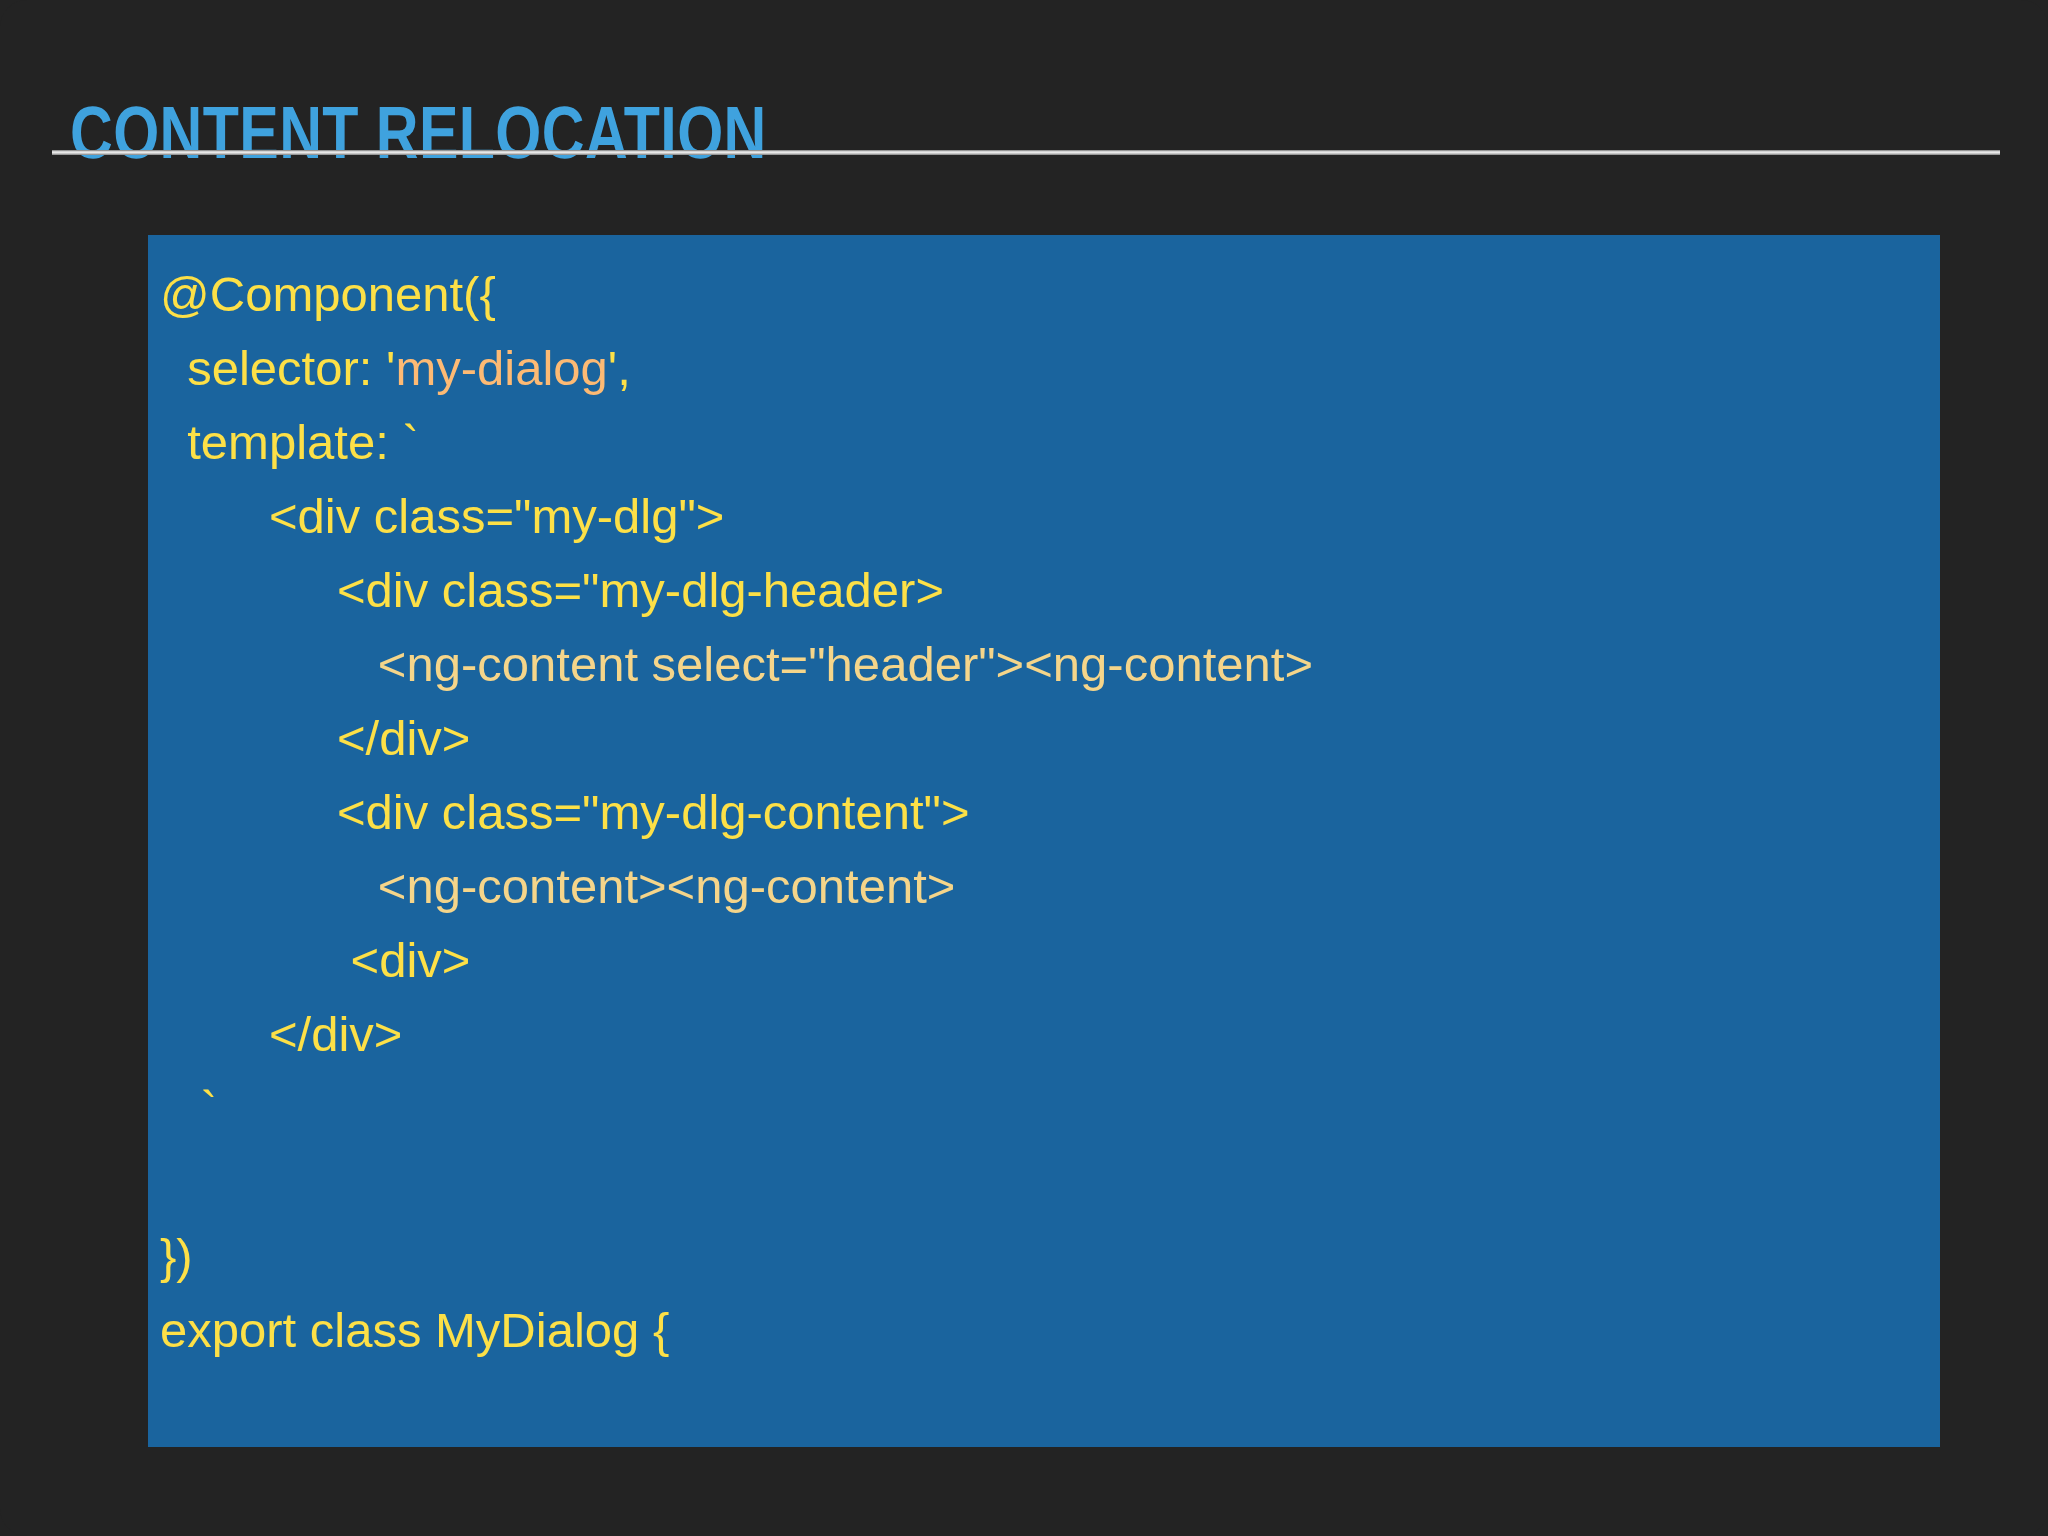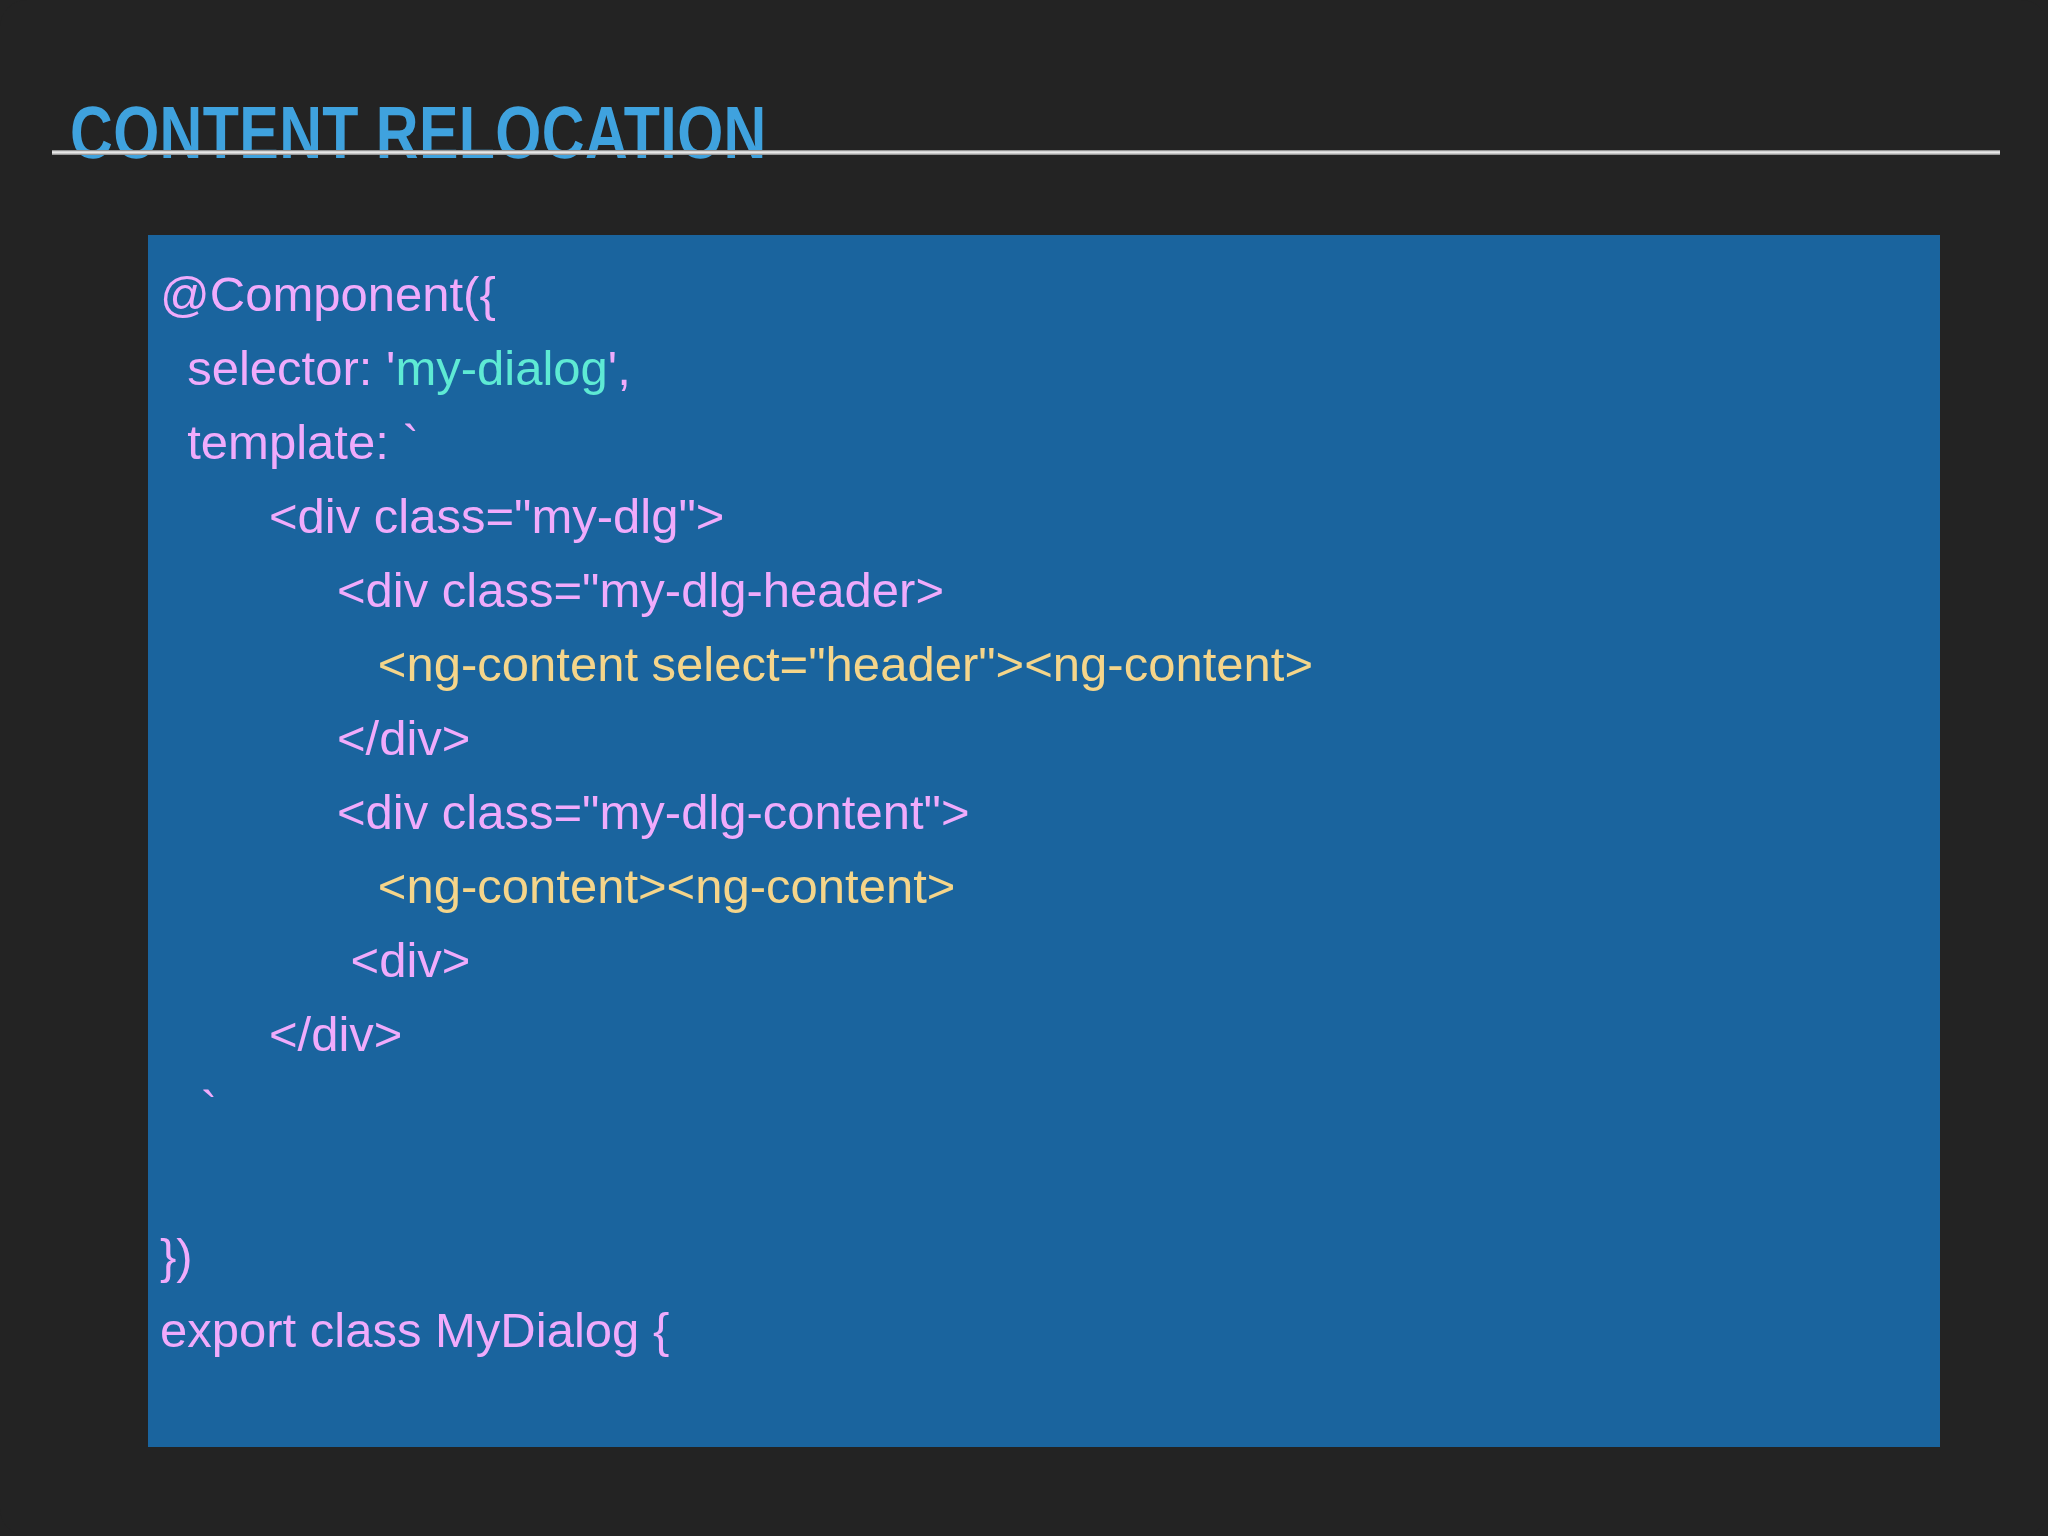--- a/index.html
+++ b/index.html
@@ -75,23 +75,23 @@
     white-space: pre;
     padding-left: 12px;
     -webkit-font-smoothing: antialiased;
   }
 
   .code-line {
     white-space: pre;
     min-height: 74px;
   }
 
-  .tok-str   { color: #5eead4; }
+  .tok-str   { color: #fdba74; }
   .tok-tag   { color: #F5D58A; }
-  .tok-plain { color: #f0abfc; margin-top: 41px; }
+  .tok-plain { color: #fde047; margin-top: 41px; }
 </style>
 </head>
 <body>
 
 <div class="slide">
 
   <h1 class="slide-title">CONTENT RELOCATION</h1>
 
   <div class="title-rule"></div>
 

